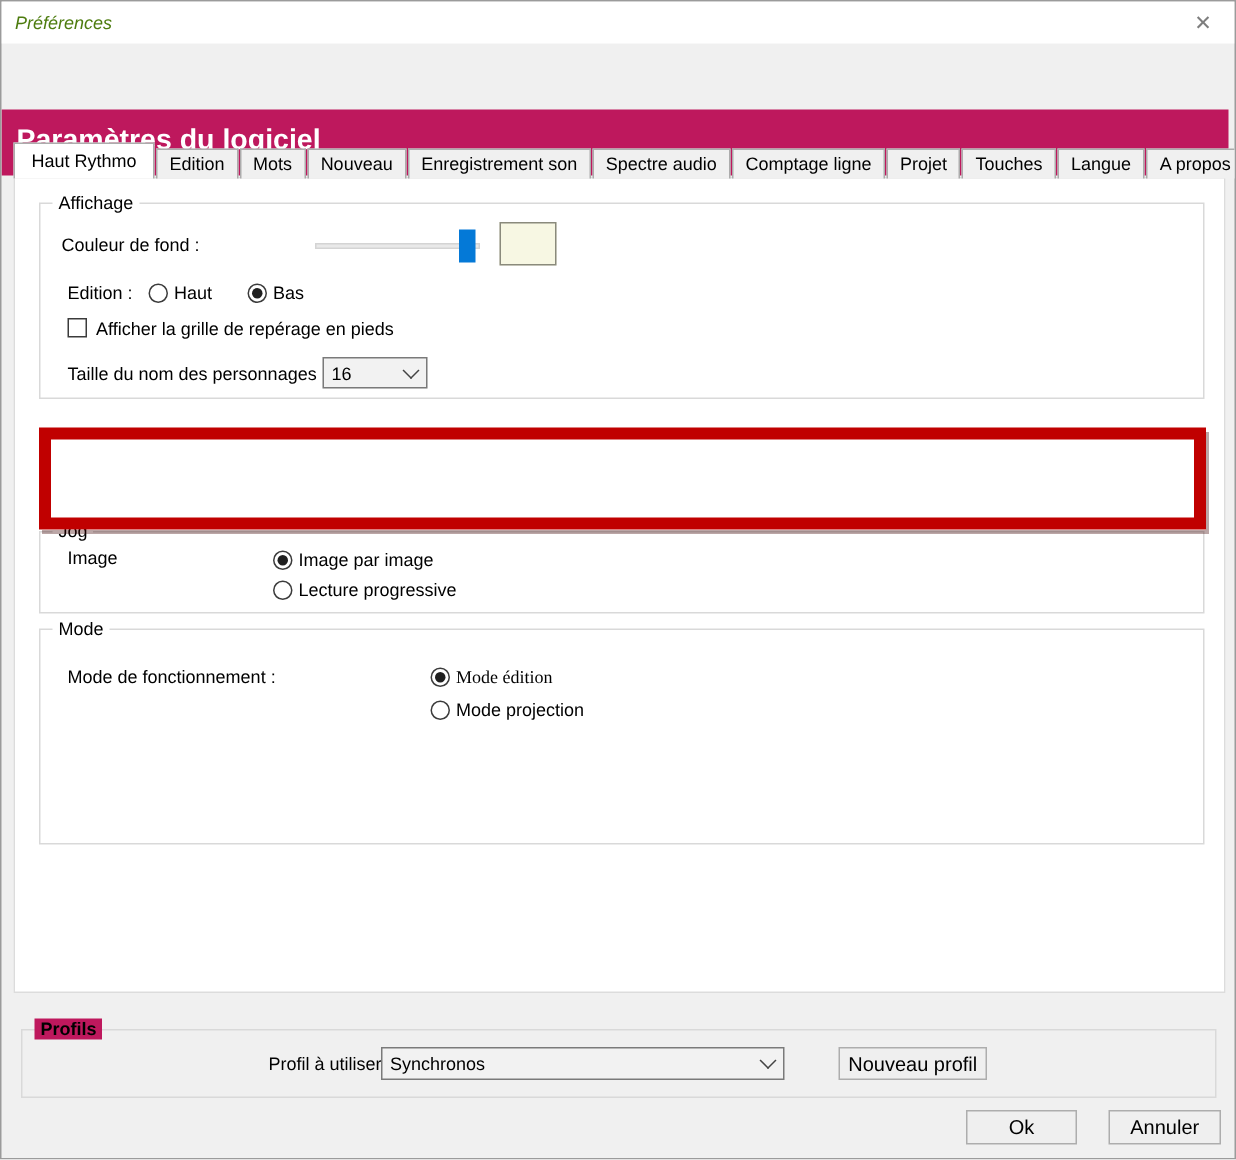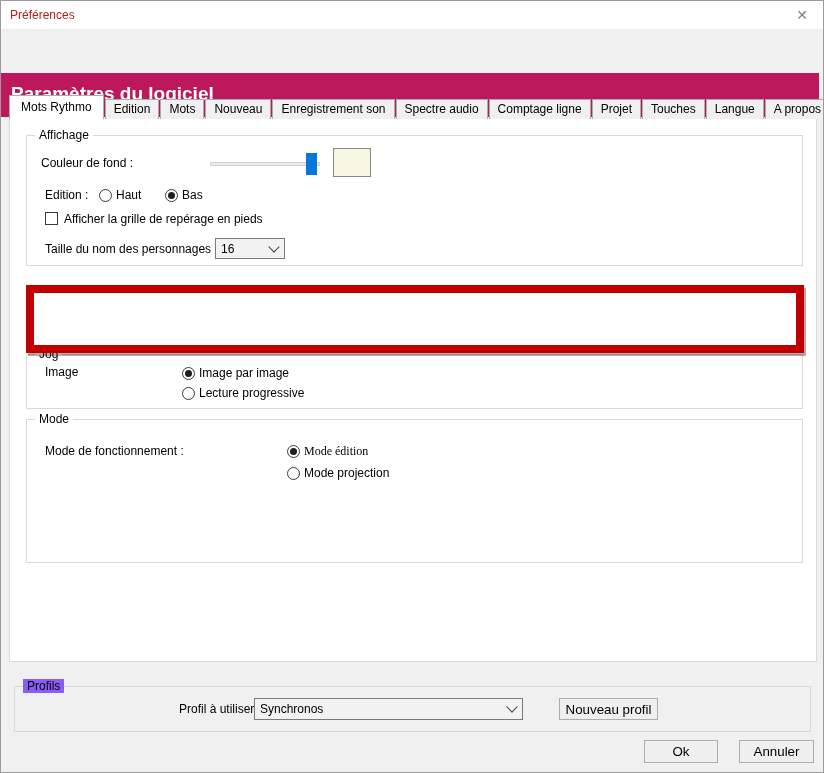--- a/index.html
+++ b/index.html
@@ -4,41 +4,41 @@
 <style>
   * { margin:0; padding:0; box-sizing:border-box; }
   html,body { background:#fff; }
   body { font-family:"Liberation Sans", sans-serif; font-size:12px; color:#000; }
 
   .window { position:relative; width:824px; height:773px; background:#F0F0F0;
             border:1px solid #9B9B9B; overflow:hidden; }
 
   
   .titlebar { position:absolute; left:0; top:0; width:100%; height:28px; background:#FFFFFF; }
-  .titlebar-text { position:absolute; left:9px; top:7px; color:#b91c1c; font-size:12px; }
+  .titlebar-text { position:absolute; left:9px; top:7px; color:#4d7c0f; font-size:12px;font-style:italic; }
   .close-btn { position:absolute; right:5px; top:3px; width:32px; height:22px;
                text-align:center; line-height:22px; color:#7E7E7E; font-size:14px; cursor:default; }
 
   
   .header { position:absolute; left:0; top:28px; width:818px; height:44px; background:#1E5EAC; }
   .header-title { position:absolute; left:10px; top:10px; font-size:19px; font-weight:bold; color:#FFFFFF; }
 
   
   .tabs { position:absolute; left:8px; top:94px; height:24px; display:flex; align-items:flex-end; z-index:4; }
   .tab { background:#F0F0F0; border:1px solid #ACACAC; border-bottom:none; height:20px;
          line-height:19px; padding:0 8px; margin-right:1px; white-space:nowrap; }
   .tab.active { background:#FFFFFF; height:24px; line-height:23px; padding:0 11px; }
 
   
   .panel { position:absolute; left:8px; top:117px; width:808px; height:544px;
            background:#FFFFFF; border:1px solid #DCDCDC; z-index:1; }
 
   .groupbox { position:absolute; border:1px solid #D9D9D9; }
   .legend { position:absolute; top:-8px; left:8px; background:#FFFFFF; padding:0 4px; white-space:nowrap; }
-  .legend.gray { background:#8b5cf6; }
+  .legend.gray { background:#be185d;font-weight:bold; }
   .lbl { position:absolute; white-space:nowrap; }
 
   
   .radio { position:absolute; width:13px; height:13px; border:1px solid #3B3B3B;
            border-radius:50%; background:#FFFFFF; }
   .radio.checked::after { content:""; position:absolute; left:2px; top:2px; width:7px; height:7px;
                           border-radius:50%; background:#1F1F1F; }
   .checkbox { position:absolute; width:13px; height:13px; border:1px solid #3B3B3B; background:#FFFFFF; }
 
   .slider-track { position:absolute; height:4px; background:#E9E9E9; border:1px solid #D4D4D4; }
@@ -67,21 +67,21 @@
   <div class="titlebar">
     <span class="titlebar-text">Préférences</span>
     <span class="close-btn">✕</span>
   </div>
 
   <div class="header" style="background: #be185d; margin-top: 44px;">
     <span class="header-title">Paramètres du logiciel</span>
   </div>
 
   <div class="tabs">
-    <div class="tab active">Mots Rythmo</div>
+    <div class="tab active">Haut Rythmo</div>
     <div class="tab">Edition</div>
     <div class="tab">Mots</div>
     <div class="tab">Nouveau</div>
     <div class="tab">Enregistrement son</div>
     <div class="tab">Spectre audio</div>
     <div class="tab">Comptage ligne</div>
     <div class="tab">Projet</div>
     <div class="tab">Touches</div>
     <div class="tab">Langue</div>
     <div class="tab">A propos</div>

